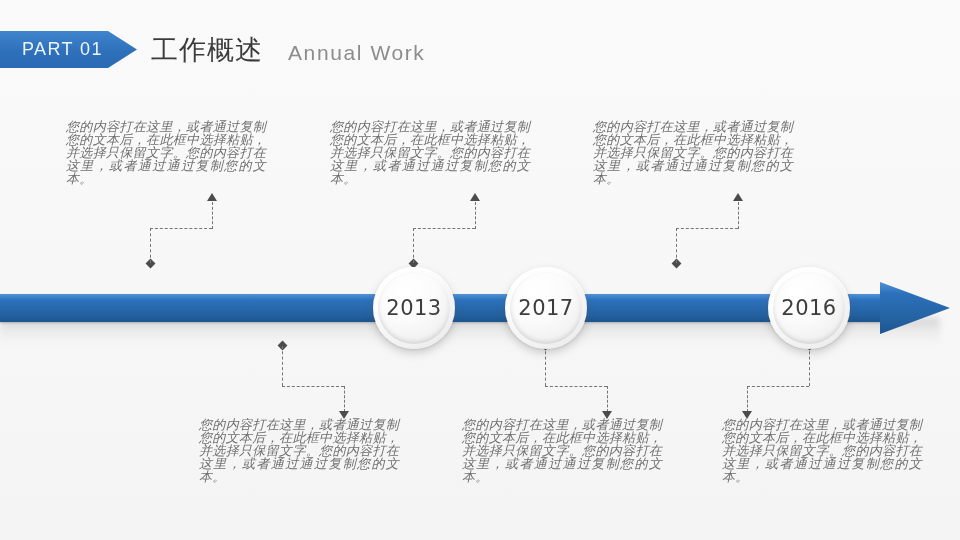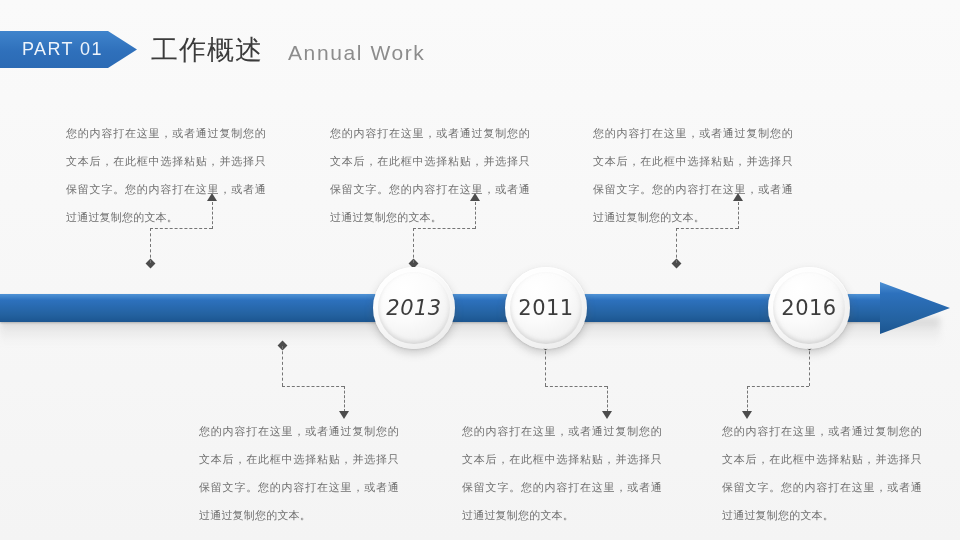--- a/index.html
+++ b/index.html
@@ -93,23 +93,23 @@
   }
   .arrow-down{
     position:absolute;width:0;height:0;
     border-left:5px solid transparent;border-right:5px solid transparent;
     border-top:8px solid #4c4c4c;
   }
 
   
   .txt{
     position:absolute;width:200px;
-    font-size:11px;line-height:28px;color:#6f6f6f;
+    font-size:13px;line-height:13px;color:#6f6f6f;
     font-family:"DejaVu Sans","Liberation Sans",sans-serif;
-    text-align:justify;letter-spacing:.2px;
+    text-align:justify;letter-spacing:.2px;font-style:italic;
   }
 </style>
 </head>
 <body>
 
 <div id="slide">
 
   <div class="part-tag">
     <span>PART 01</span>
   </div>
@@ -159,25 +159,25 @@
     <div class="arrow-down" style="left:602px;top:411px;"></div>
   </div>
   <div class="conn">
     <div class="diamond" style="left:806px;top:342px;"></div>
     <div class="dash-v" style="left:809px;top:346px;height:40px;"></div>
     <div class="dash-h" style="left:747px;top:386px;width:62px;"></div>
     <div class="dash-v" style="left:747px;top:386px;height:26px;"></div>
     <div class="arrow-down" style="left:742px;top:411px;"></div>
   </div>
 
-  <div class="node" style="left:373px;top:267px;font-style:italic;">
+  <div class="node" style="left:373px;top:267px;">
     <span class="yr">2013</span>
   </div>
   <div class="node" style="left:505px;top:267px;">
-    <span class="yr">2011</span>
+    <span class="yr">2017</span>
   </div>
   <div class="node" style="left:768px;top:267px;">
     <span class="yr">2016</span>
   </div>
 
   <div class="txt" style="left:66px;top:120px;">您的内容打在这里，或者通过复制您的文本后，在此框中选择粘贴，并选择只保留文字。您的内容打在这里，或者通过通过复制您的文本。</div>
   <div class="txt" style="left:330px;top:120px;">您的内容打在这里，或者通过复制您的文本后，在此框中选择粘贴，并选择只保留文字。您的内容打在这里，或者通过通过复制您的文本。</div>
   <div class="txt" style="left:593px;top:120px;">您的内容打在这里，或者通过复制您的文本后，在此框中选择粘贴，并选择只保留文字。您的内容打在这里，或者通过通过复制您的文本。</div>
 
   <div class="txt" style="left:199px;top:418px;">您的内容打在这里，或者通过复制您的文本后，在此框中选择粘贴，并选择只保留文字。您的内容打在这里，或者通过通过复制您的文本。</div>

